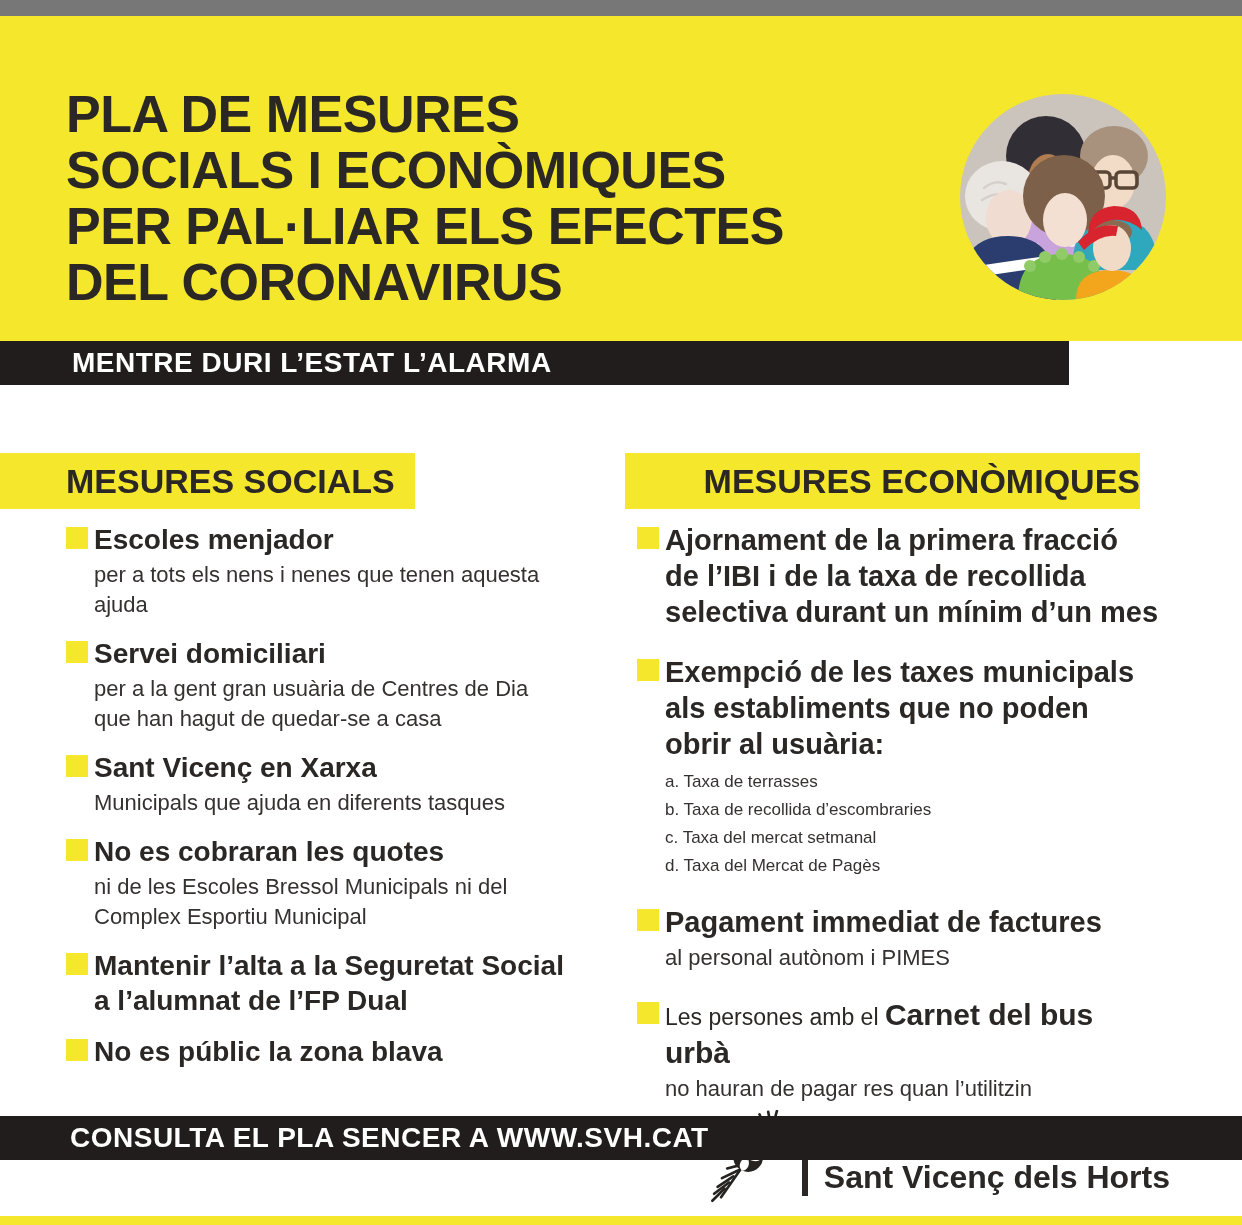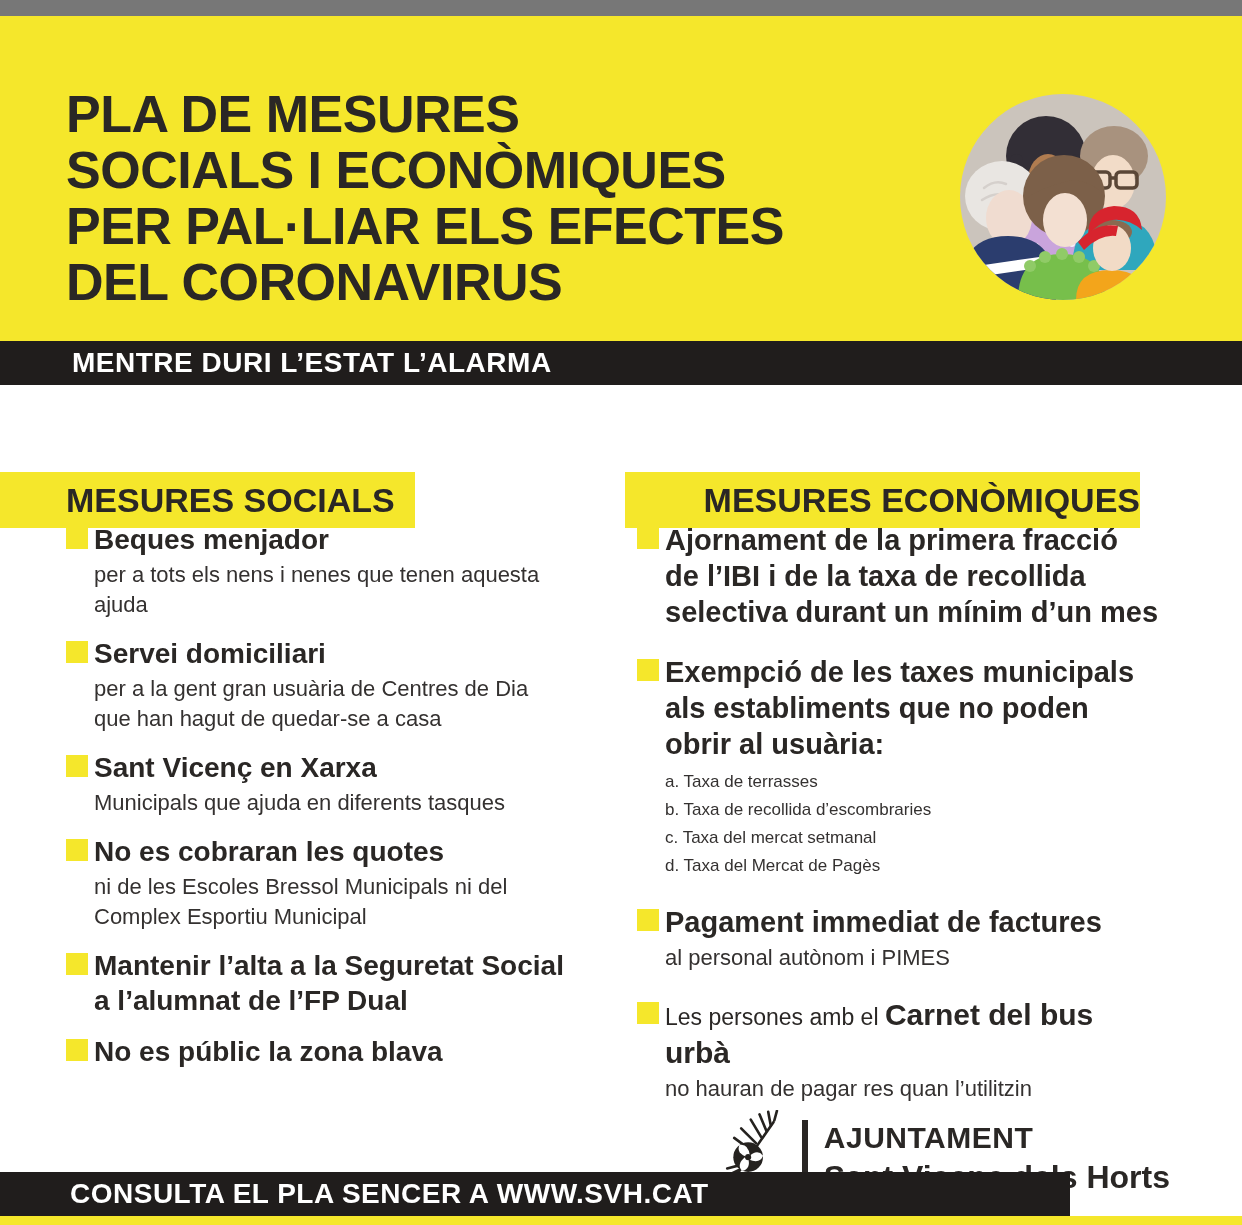--- a/index.html
+++ b/index.html
@@ -16,25 +16,25 @@
   
   .hero{position:absolute;left:0;top:0;width:1242px;height:325px;background:var(--yellow);}
   .title{
     position:absolute;left:66px;top:70px;
     font-size:52px;line-height:56px;font-weight:800;letter-spacing:-0.5px;
     color:var(--ink);white-space:pre-line;
   }
   .people{position:absolute;left:960px;top:78px;width:206px;height:206px;}
 
   
-  .alarm{position:absolute;left:0;top:325px;width:1242px;height:44px;background:var(--dark);}
+  .alarm{position:absolute;left:0;top:325px;width:1069px;height:44px;background:var(--dark);}
   .alarm span{display:block;padding-left:72px;font-size:28px;line-height:44px;font-weight:800;letter-spacing:.5px;color:#fff;}
 
   
-  .colhead{position:absolute;top:456px;height:56px;background:var(--yellow);color:var(--ink);
+  .colhead{position:absolute;top:437px;height:56px;background:var(--yellow);color:var(--ink);
     font-size:34px;font-weight:800;line-height:56px;}
   .colhead-social{left:0;width:415px;padding-left:66px;}
   .colhead-econ{left:625px;width:515px;text-align:right;}
 
   
   .col{position:absolute;top:506px;color:var(--ink);}
   .col-social{left:66px;width:530px;}
   .col-econ{left:637px;width:525px;}
   .item{position:relative;padding-left:28px;margin-bottom:16px;}
   .col-econ .item{margin-bottom:24px;}
@@ -48,21 +48,21 @@
   .mixed .strong{font-size:30px;font-weight:800;}
 
   
   .logo{position:absolute;top:1094px;right:72px;display:flex;align-items:center;}
   .emblem{width:86px;height:96px;margin-right:10px;}
   .logo-bar{width:6px;height:76px;background:var(--ink);margin-right:16px;}
   .logo-text div:first-child{font-size:30px;font-weight:800;letter-spacing:.5px;color:var(--ink);}
   .logo-text div:last-child{font-size:32px;font-weight:700;color:var(--ink);margin-top:4px;}
 
   
-  .footer{position:absolute;left:0;top:1156px;width:1070px;height:44px;background:var(--dark);}
+  .footer{position:absolute;left:0;top:1100px;width:1242px;height:44px;background:var(--dark);}
   .footer span{display:block;padding-left:70px;font-size:28px;line-height:44px;font-weight:800;letter-spacing:.5px;color:#fff;}
   .bottom-strip{position:absolute;left:0;top:1200px;width:1242px;height:25px;background:var(--yellow);}
 </style>
 </head>
 <body>
 
 <div class="poster">
 
   <section class="hero">
     <h1 class="title">PLA DE MESURES
@@ -134,21 +134,21 @@
   <div class="alarm">
     <span>MENTRE DURI L’ESTAT L’ALARMA</span>
   </div>
 
   <div class="colhead colhead-social">MESURES SOCIALS</div>
   <div class="colhead colhead-econ">MESURES ECONÒMIQUES</div>
 
   <div class="col col-social">
     <div class="item">
       <span class="bullet"></span>
-      <div class="item-title">Beques menjador</div>
+      <div class="item-title">Escoles menjador</div>
       <div class="item-desc">per a tots els nens i nenes que tenen aquesta ajuda</div>
     </div>
     <div class="item">
       <span class="bullet"></span>
       <div class="item-title">Servei domiciliari</div>
       <div class="item-desc">per a la gent gran usuària de Centres de Dia
 que han hagut de quedar-se a casa</div>
     </div>
     <div class="item">
       <span class="bullet"></span>

